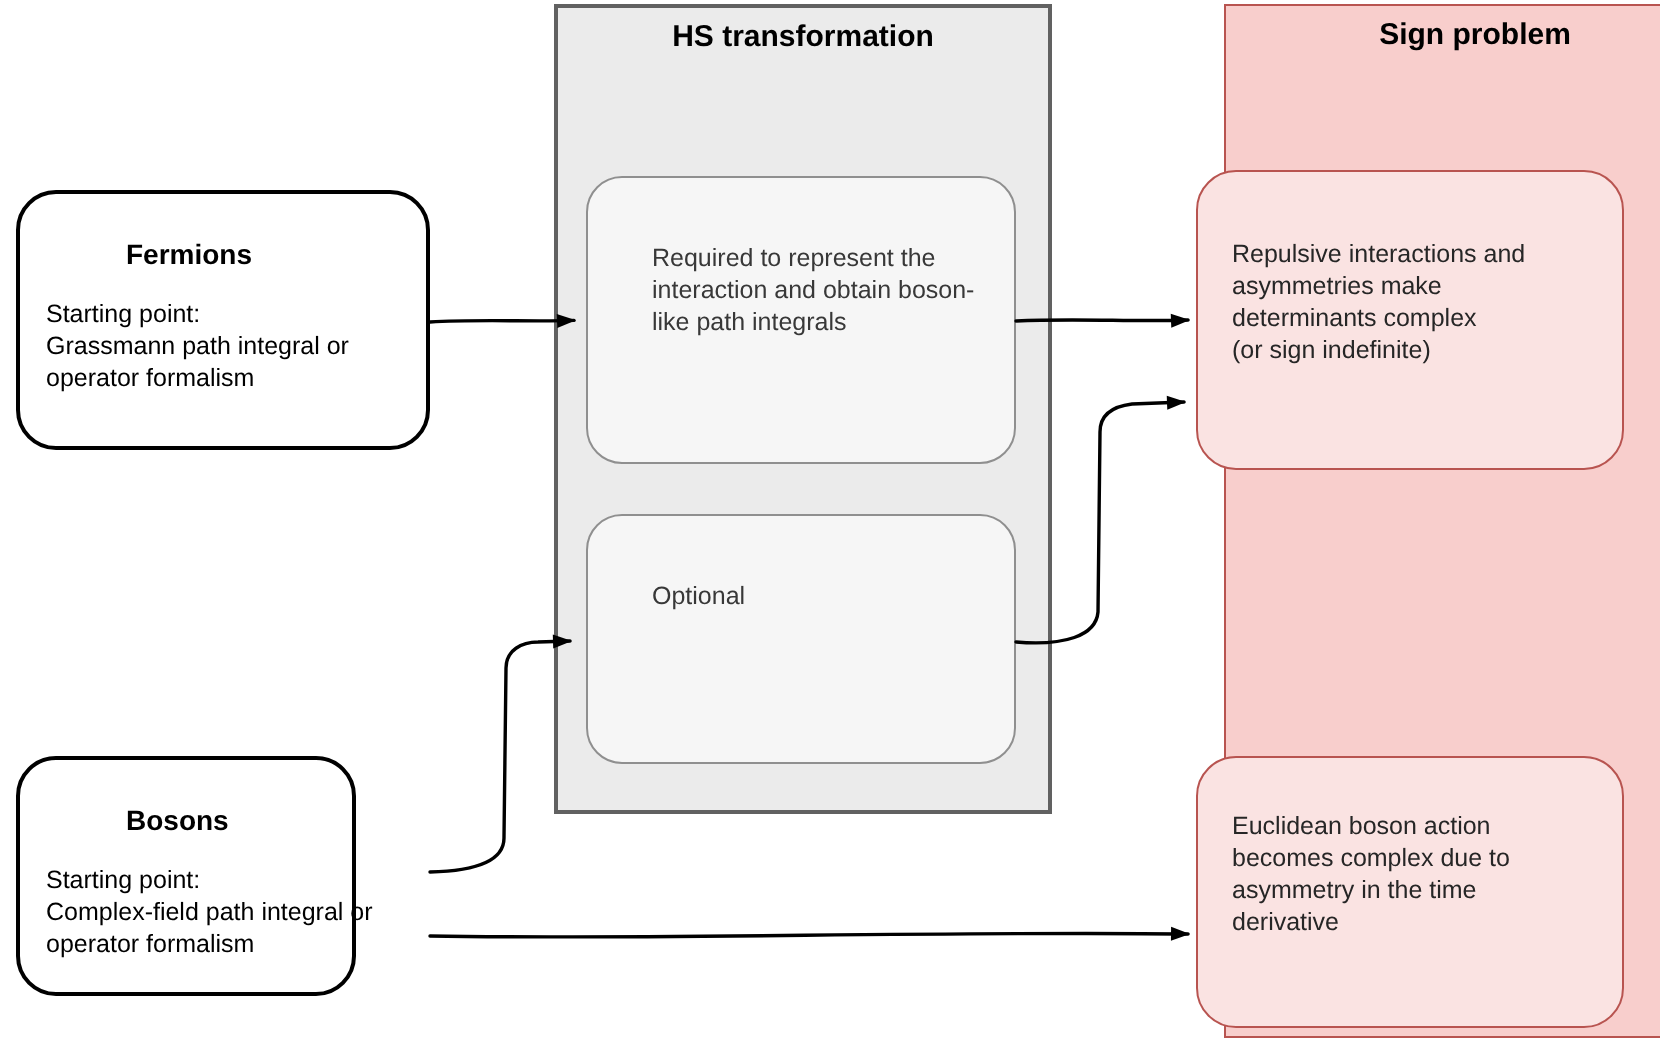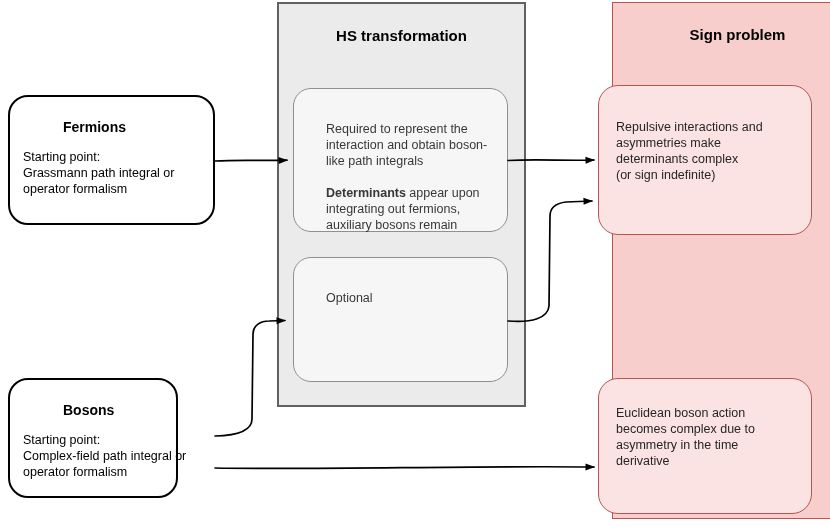--- a/index.html
+++ b/index.html
@@ -23,21 +23,21 @@
   .panel.pink {
     left: 612px; top: 2px; width: 251px; height: 517px;
     background: var(--pink-panel-fill);
     border: 1.5px solid var(--pink-stroke);
   }
   .panel-title {
     text-align: center;
     font-weight: bold;
     font-size: 15px;
     color: #000000;
-    padding-top: 23px;
+    padding-top: 6px;
   }
   .node {
     position: absolute;
     box-sizing: border-box;
     border-radius: 20px;
     font-size: 12.5px;
     line-height: 16px;
     color: #262626;
   }
   .node .body { white-space: pre; }
@@ -113,23 +113,20 @@
     <div class="node-title">Bosons</div>
     <div class="body">Starting point:
 Complex-field path integral or
 operator formalism</div>
   </div>
 
   <div class="node graybox hs1">
     <p>Required to represent the
 interaction and obtain boson-
 like path integrals</p>
-    <p><b>Determinants</b><span> appear upon
-integrating out fermions,
-auxiliary bosons remain</span></p>
   </div>
 
   <div class="node graybox hs2">
     <p>Optional</p>
   </div>
 
   <div class="node pinkbox sign1">
     <div class="body">Repulsive interactions and
 asymmetries make
 determinants complex

